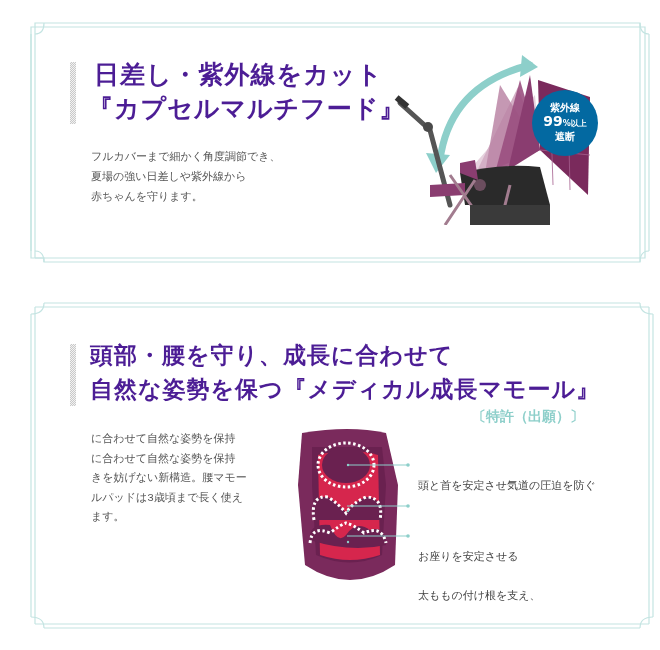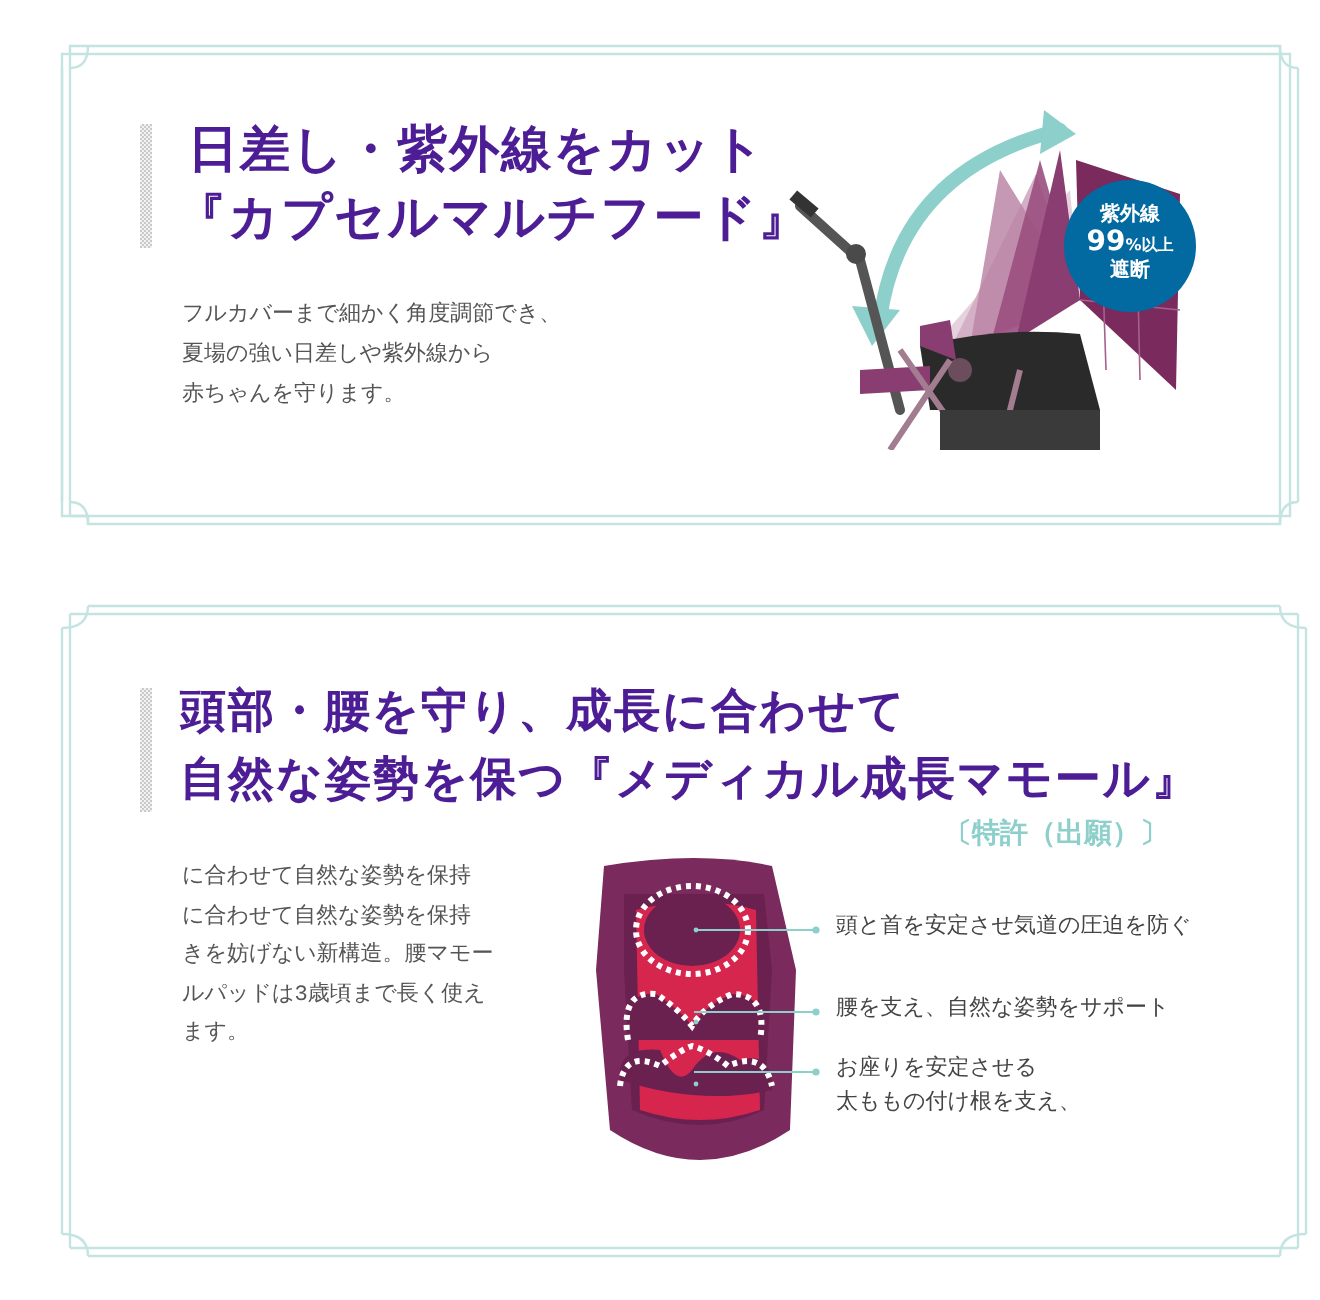--- a/index.html
+++ b/index.html
@@ -18,21 +18,21 @@
     .body-text { position: absolute; color: #555; font-size: 11px; line-height: 20px; white-space: nowrap; }
     .body-text .line { display: block; }
     .patent { position: absolute; color: #8dcfca; font-weight: bold; font-size: 14px; white-space: nowrap; }
     .badge { position: absolute; width: 66px; height: 66px; border-radius: 50%; background: #0369a1;
              color: #fff; text-align: center; font-weight: bold; }
     .badge .b1 { display:block; font-size: 10px; margin-top: 12px; line-height: 12px; }
     .badge .b2 { display:block; font-size: 14px; line-height: 15px; }
     .badge .b2 small { font-size: 8px; }
     .badge .b3 { display:block; font-size: 10px; line-height: 12px; }
     .callout { position: absolute; font-size: 11px; color: #444; line-height: 17px; white-space: nowrap; }
-    .callout .line { display:block; }
+    .callout .line { display:block;margin-top:22px; }
   </style>
 </head>
 <body>
 
 <div class="card" style="left:0;top:0;width:660px;height:280px;">
   <svg class="frame" width="660" height="280" viewBox="0 0 660 280">
     <g fill="none" stroke="#c4e4e2" stroke-width="1.2">
 
       <path d="M44 23 H640 V27 H645 V258 H640 V262 H44 V258 H31 V27 H35 V23 Z"></path>
 
@@ -153,20 +153,17 @@
     <g fill="#8dcfca">
       <circle cx="68" cy="5" r="1.8"></circle>
         <circle cx="68" cy="46" r="1.8"></circle>
         <circle cx="68" cy="76" r="1.8"></circle>
     </g>
   </svg>
 
   <div class="callout" style="left:418px;top:176px;">
     <span class="line">頭と首を安定させ気道の圧迫を防ぐ</span>
   </div>
-  <div class="callout" style="left:418px;top:217px;">
-    <span class="line">腰を支え、自然な姿勢をサポート</span>
-  </div>
   <div class="callout" style="left:418px;top:247px;">
     <span class="line">お座りを安定させる</span>
     <span class="line">太ももの付け根を支え、</span>
   </div>
 </div>
 
 </body></html>

